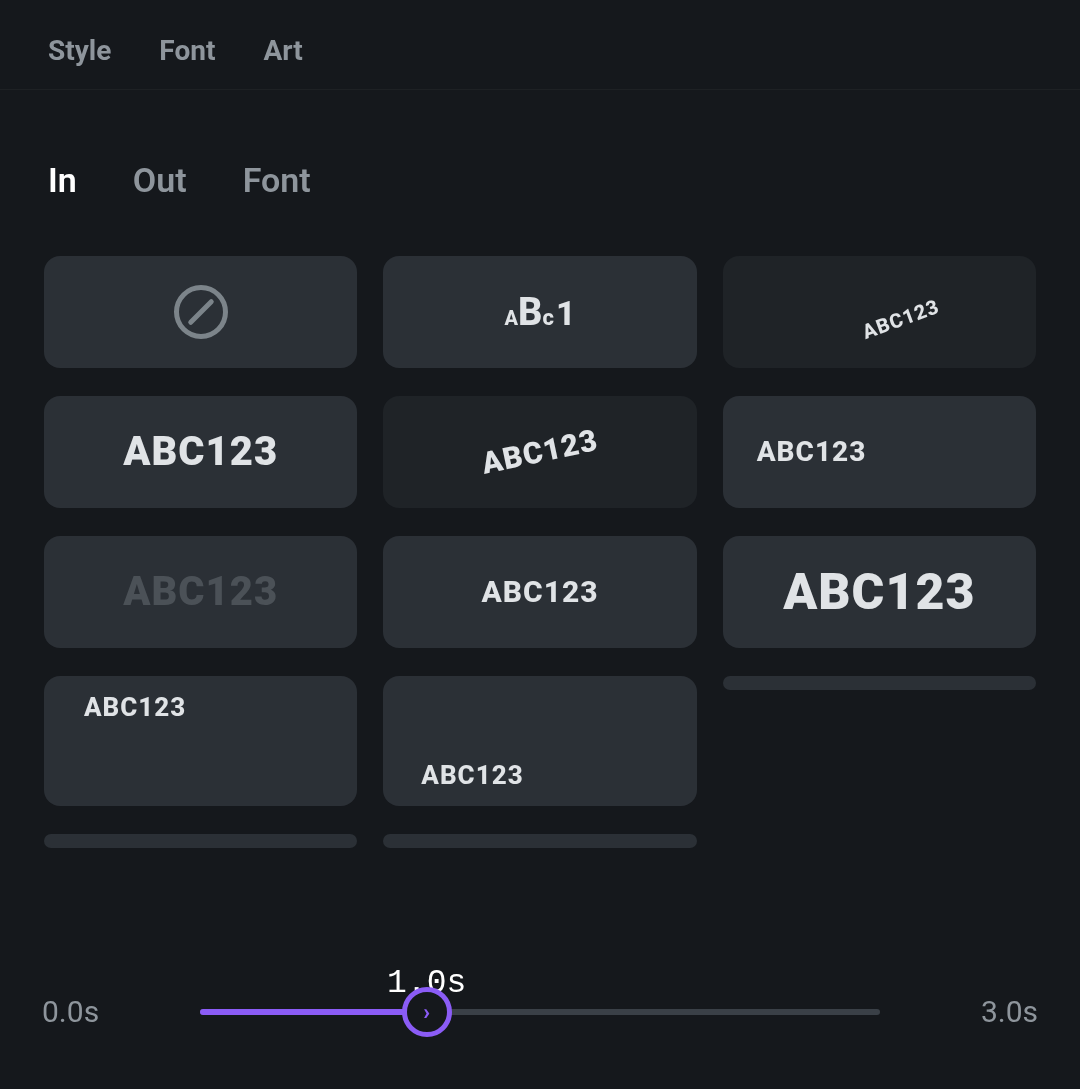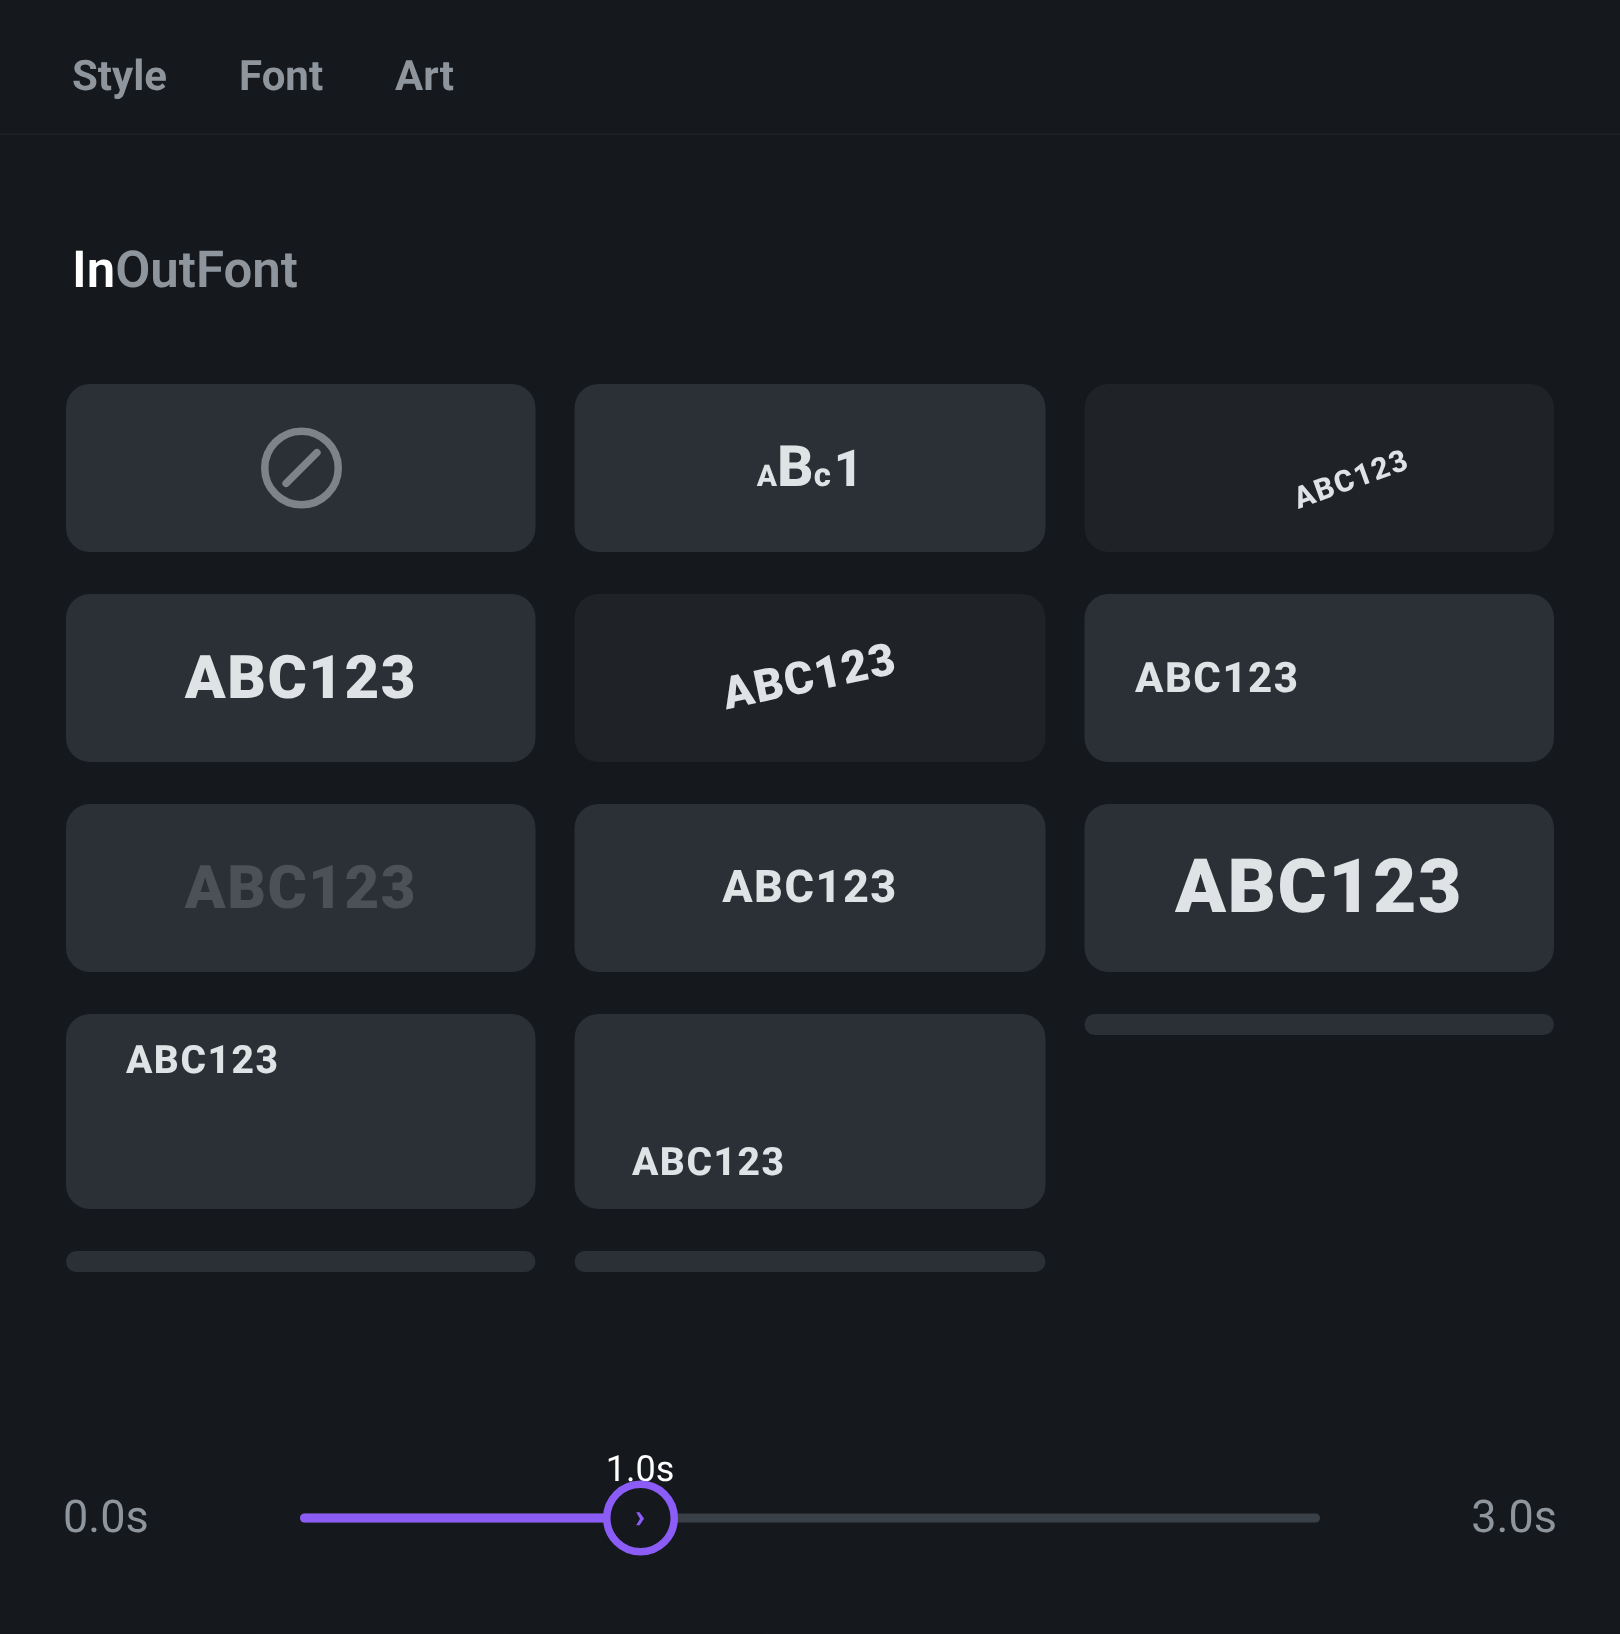--- a/index.html
+++ b/index.html
@@ -15,21 +15,21 @@
   html,body{margin:0;padding:0;background:var(--bg);color:var(--text);font-family:-apple-system,BlinkMacSystemFont,"Segoe UI",Roboto,Helvetica,Arial,sans-serif;}
   body{width:1080px;height:1089px;overflow:hidden;position:relative;}
 
   
   .top-tabs{display:flex;gap:48px;padding:34px 48px 22px 48px;border-bottom:1px solid rgba(255,255,255,.04);}
   .top-tab{font-size:28px;font-weight:700;color:var(--text-muted);cursor:pointer;position:relative;}
   .top-tab.active{color:var(--white);}
   .top-tab.active::after{content:"";position:absolute;left:50%;transform:translateX(-50%);bottom:-22px;width:30px;height:6px;background:var(--white);border-radius:3px;}
 
   
-  .sub-tabs{display:flex;padding:70px 48px 0 48px;}
+  .sub-tabs{display:flex;gap:56px;padding:70px 48px 0 48px;}
   .sub-tab{font-size:34px;font-weight:600;color:var(--text-muted);cursor:pointer;}
   .sub-tab.active{color:var(--white);}
 
   
   .grid-wrap{padding:56px 44px 0 44px;}
   .grid{display:grid;grid-template-columns:repeat(3,1fr);column-gap:26px;row-gap:28px;}
   .tile{height:112px;background:var(--panel);border-radius:16px;display:flex;align-items:center;justify-content:center;cursor:pointer;position:relative;overflow:hidden;}
   .tile.dark{background:var(--panel-dark);}
   .tile .cap{color:#e0e3e6;font-weight:800;letter-spacing:1px;font-size:30px;line-height:1;}
 
@@ -61,21 +61,21 @@
   .peek{height:14px;}
 
   
   .slider-area{position:absolute;left:42px;right:42px;bottom:60px;}
   .slider-track{position:relative;height:6px;background:var(--track);border-radius:3px;margin:0 82px;flex:1;}
   .slider-row{display:flex;align-items:center;gap:0;justify-content:space-between;}
   .slider-min,.slider-max{font-size:30px;color:var(--text-muted);min-width:76px;}
   .slider-max{text-align:right;}
   .slider-fill{position:absolute;left:0;top:0;height:100%;background:var(--accent);border-radius:3px;}
   .slider-thumb{position:absolute;top:50%;width:50px;height:50px;border:5px solid var(--accent);background:var(--bg);border-radius:50%;transform:translate(-50%,-50%);display:flex;align-items:center;justify-content:center;color:var(--accent);font-size:22px;font-weight:900;box-sizing:border-box;}
-  .slider-val{position:absolute;top:-44px;transform:translateX(-50%);font-size:24px;color:var(--white);}
+  .slider-val{position:absolute;top:-44px;transform:translateX(-50%);font-size:33px;color:var(--white);font-family:Liberation Mono, monospace;}
 
 </style>
 </head>
 <body>
 
 <div class="top-tabs">
   <div class="top-tab">Style</div>
   <div class="top-tab">Font</div>
   <div class="top-tab">Art</div>
 </div>

